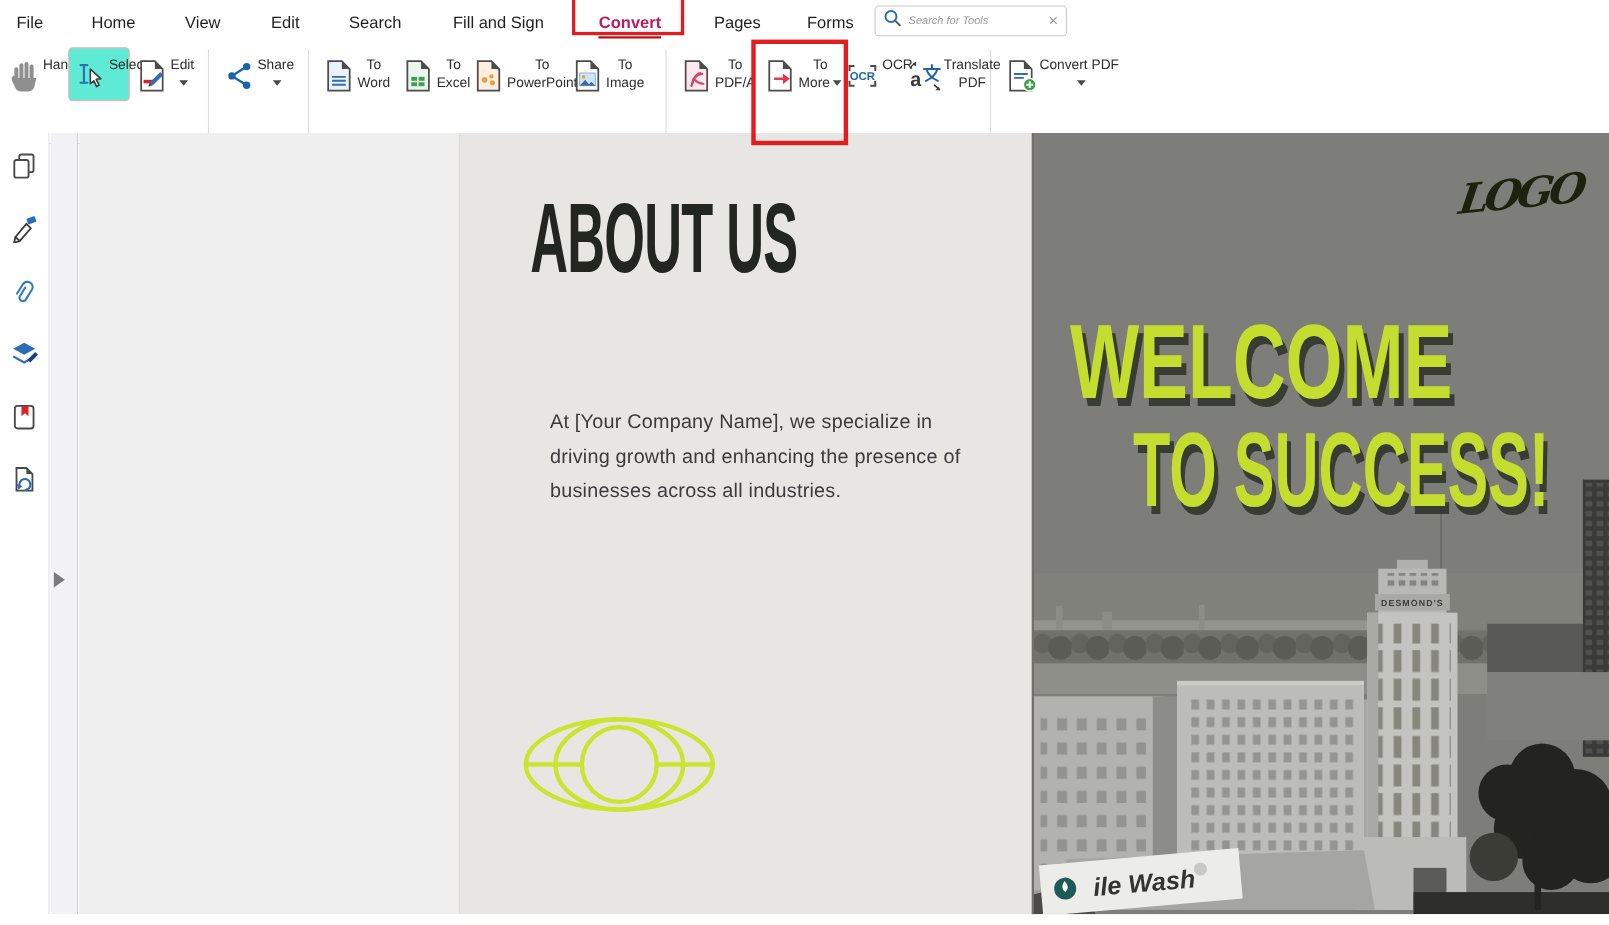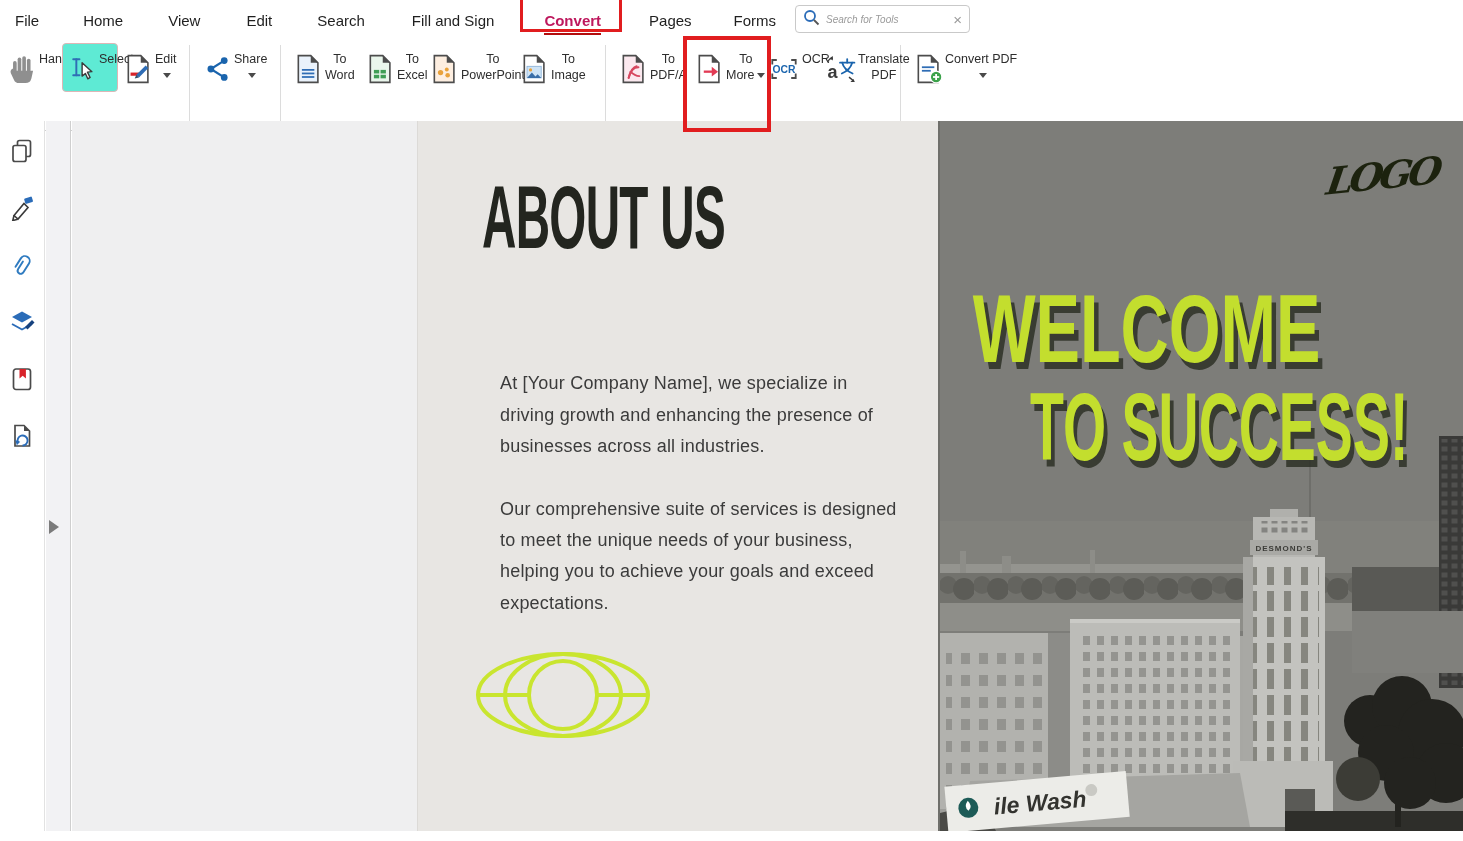--- a/index.html
+++ b/index.html
@@ -402,24 +402,20 @@
 
   <div id="canvas">
     <div id="panelA"></div>
 
     <div id="panelB">
       <div class="about-title">ABOUT US</div>
       <div class="about-body">
         <p>At [Your Company Name], we specialize in
 driving growth and enhancing the presence of
 businesses across all industries.</p>
-        <p>Our comprehensive suite of services is designed
-to meet the unique needs of your business,
-helping you to achieve your goals and exceed
-expectations.</p>
       </div>
       <svg class="eye-logo" width="180" height="92" viewBox="0 0 180 92">
         <g stroke="#c9e52f" stroke-width="4" fill="none">
           <ellipse cx="90" cy="46" rx="85" ry="41"></ellipse>
           <ellipse cx="90" cy="46" rx="58" ry="41"></ellipse>
           <line x1="5" y1="46" x2="175" y2="46"></line>
           <circle cx="90" cy="46" r="34" fill="#e8e6e3"></circle>
         </g>
       </svg>
     </div>

